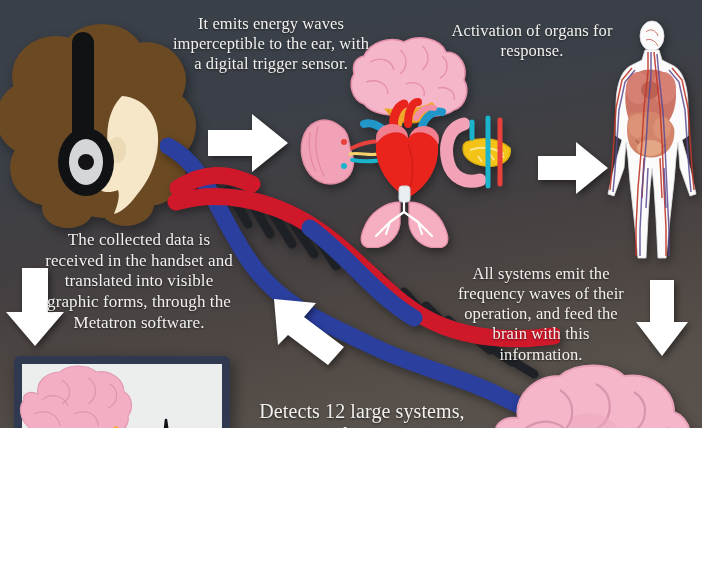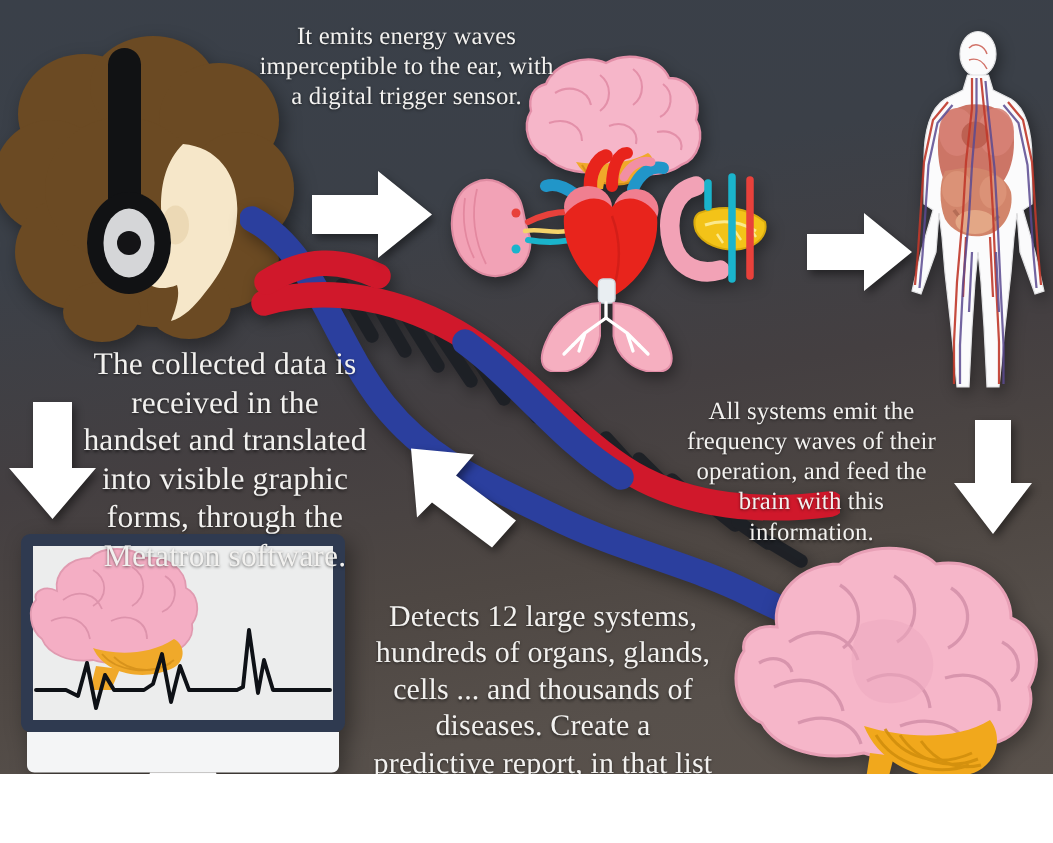--- a/index.html
+++ b/index.html
@@ -7,21 +7,21 @@
   html, body {
     width: 702px;
     height: 562px;
     overflow: hidden;
     font-family: "Liberation Serif", "DejaVu Serif", serif;
   }
 
   #infographic {
     position: relative;
     width: 702px;
-    height: 516px;
+    height: 428px;
     background: linear-gradient(170deg,
         #3a4049 0%,
         #3b4048 28%,
         #443f41 52%,
         #4e4743 70%,
         #57504b 86%,
         #5a524c 100%);
     overflow: hidden;
   }
 
@@ -30,21 +30,21 @@
     position: absolute;
     color: #f2f1ef;
     text-align: center;
     line-height: 1.22;
     text-shadow: 0 1px 2px rgba(0,0,0,.55);
     letter-spacing: .1px;
   }
 
   #cap-emits   { left: 172px; top: 14px;  width: 198px; font-size: 16.5px; }
   #cap-activ   { left: 443px; top: 21px;  width: 178px; font-size: 16.5px; }
-  #cap-collect { left: 54px;  top: 230px; width: 192px; font-size: 21px; }
+  #cap-collect { left: 43px;  top: 230px; width: 192px; font-size: 17px; }
   #cap-systems { left: 450px; top: 264px; width: 182px; font-size: 16.5px; }
   #cap-detects { left: 248px; top: 399px; width: 228px; font-size: 20px; }
 
   
   .arrow { position: absolute; filter: drop-shadow(2px 3px 3px rgba(0,0,0,.45)); }
   #arrow-head-to-organs { left: 208px; top: 112px; }
   #arrow-organs-to-body { left: 538px; top: 140px; }
   #arrow-body-to-brain  { left: 634px; top: 280px; }
   #arrow-brain-to-dna   { left: 272px; top: 293px; }
   #arrow-dna-to-monitor { left: 4px;   top: 268px; }
@@ -376,20 +376,21 @@
   <svg id="arrow-brain-to-dna" class="arrow" width="78" height="74" viewBox="0 0 78 74">
     <polygon points="2,6 44,10 32,24 72,54 56,72 16,42 6,52" fill="#ffffff"></polygon>
   </svg>
 
   <svg id="arrow-dna-to-monitor" class="arrow" width="62" height="80" viewBox="0 0 62 80">
     <polygon points="18,0 44,0 44,44 60,44 31,78 2,44 18,44" fill="#ffffff"></polygon>
   </svg>
 
   <div class="caption" id="cap-emits">It emits energy waves imperceptible to the ear, with a digital trigger sensor.</div>
 
+  <div class="caption" id="cap-activ">Activation of organs for response.</div>
 
   <div class="caption" id="cap-collect">The collected data is received in the handset and translated into visible graphic forms, through the Metatron software.</div>
 
   <div class="caption" id="cap-systems">All systems emit the frequency waves of their operation, and feed the brain with this information.</div>
 
   <div class="caption" id="cap-detects">Detects 12 large systems, hundreds of organs, glands, cells ... and thousands of diseases. Create a predictive report, in that list there are 120000 points of analysis of the whole body.</div>
 
 </div>
 
 </body></html>

